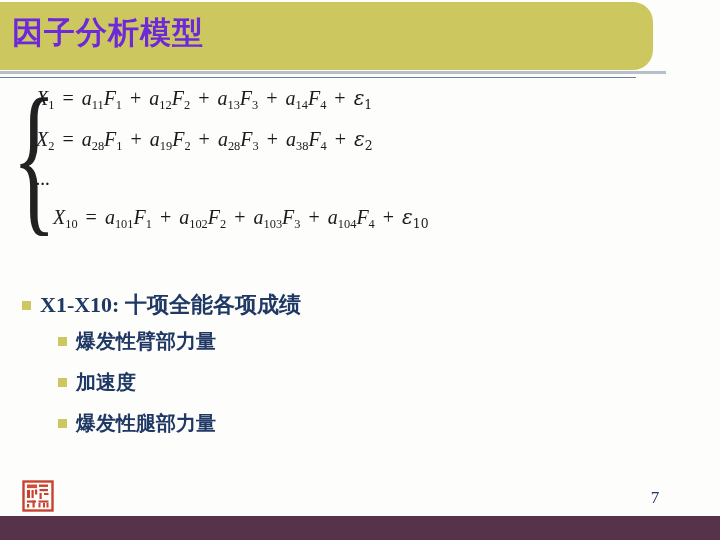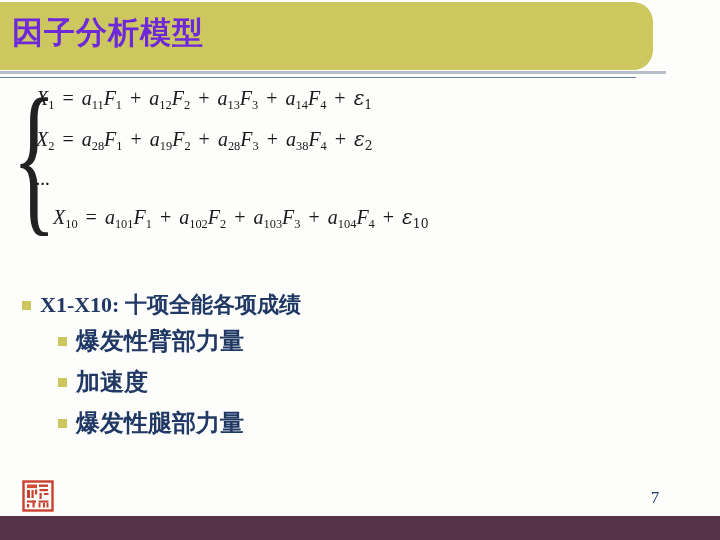--- a/index.html
+++ b/index.html
@@ -134,21 +134,21 @@
     width: 9px;
     height: 9px;
     background: #cdc75f;
   }
   .bullet-l2 {
     position: relative;
     margin: 0;
     padding: 0 0 0 76px;
     height: 41px;
     font-family: "Liberation Serif", "DejaVu Serif", serif;
-    font-size: 24px;
+    font-size: 20px;
     font-weight: bold;
     color: #1f3864;
     line-height: 38px;
     white-space: nowrap;
   }
   .bullet-l2 .sq {
     position: absolute;
     left: 58px;
     top: 15px;
     width: 9px;

